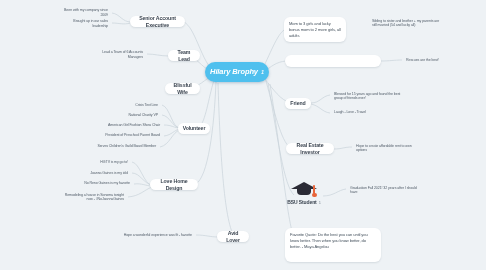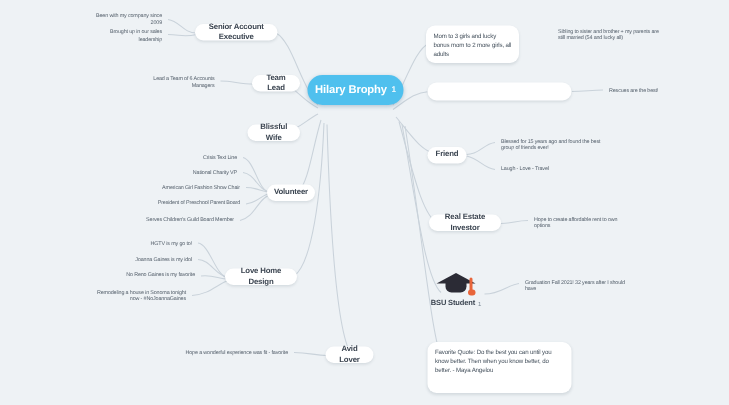--- a/index.html
+++ b/index.html
@@ -176,21 +176,21 @@
 
       <path d="M311 103 C 320 103, 322 96, 330 95"></path>
       <path d="M311 104 C 320 106, 322 112, 330 113"></path>
 
       <path d="M334 149 C 342 149, 344 147, 352 147"></path>
 
       <path d="M323 196 C 334 196, 338 190, 346 189"></path>
     </g>
   </svg>
 
-  <div class="node root" style="left:205px; top:50px; width:64px; height:20px;">
+  <div class="node root" style="left:205px; top:62px; width:64px; height:20px;font-style:italic;">
     <span>Hilary Brophy</span>
     <span class="root-badge">1</span>
   </div>
 
   <div class="node branch" style="left:130px; top:16px; width:55px; height:11px;">
     <span>Senior Account Executive</span>
   </div>
 
   <div class="node branch" style="left:168px; top:50px; width:32px; height:11px;">
     <span>Team Lead</span>

